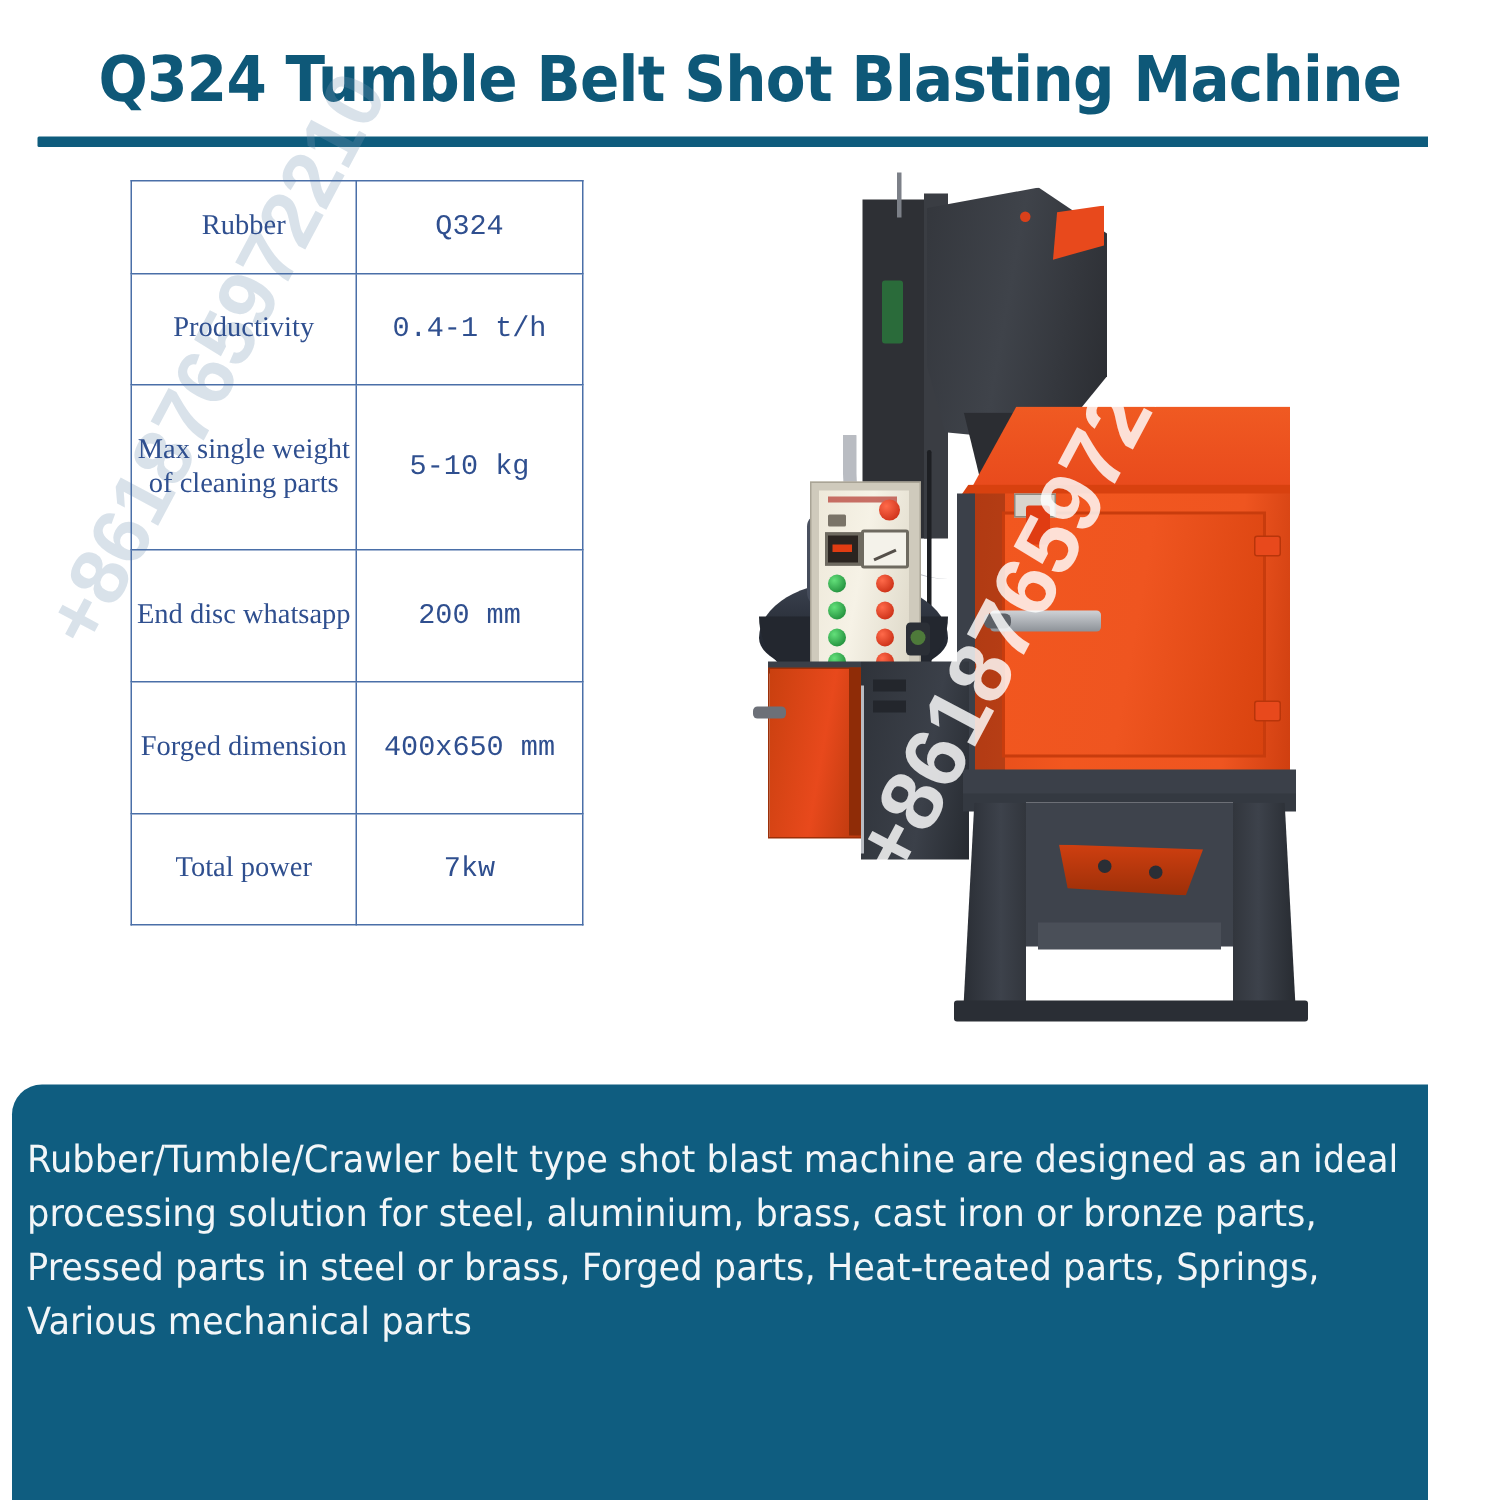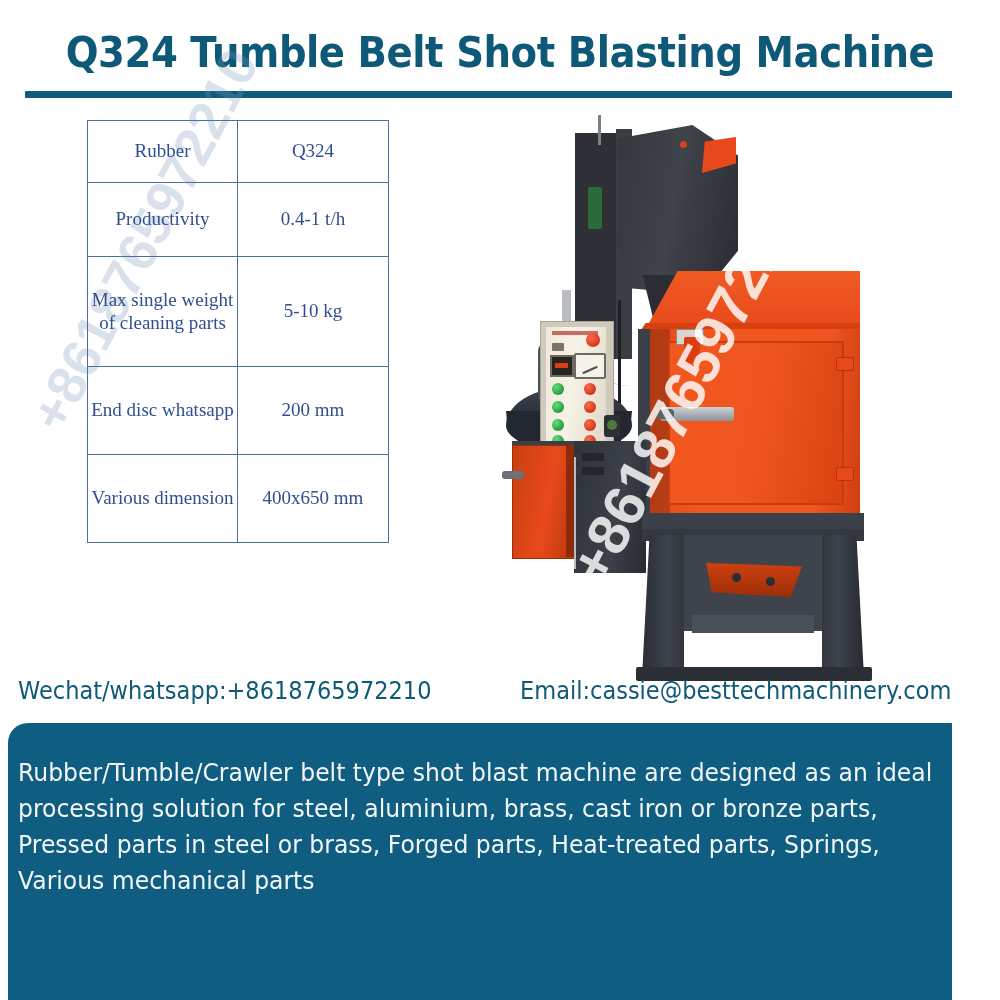--- a/index.html
+++ b/index.html
@@ -42,21 +42,21 @@
     color:#2f4f8f;
     font-family:"Liberation Serif", serif;
     font-size:19px;
     text-align:center;
     vertical-align:middle;
     line-height:1.18;
     padding:4px 3px;
     background:transparent;
   }
   .spec-table td.k{width:143px;}
-  .spec-table td.v{width:144px;}
+  .spec-table td.v{width:144px;font-family:Liberation Mono, monospace;}
   .r-h{height:62px;}
   .r-m{height:74px;}
   .r-t{height:110px;margin-left:28px;}
   .r-d{height:88px;}
 
   
   .wm{
     position:absolute;
     font-family:"Liberation Sans", sans-serif;
     font-weight:600;
@@ -295,22 +295,26 @@
       </tr>
       <tr class="r-t">
         <td class="k">Max single weight of cleaning parts</td>
         <td class="v">5-10 kg</td>
       </tr>
       <tr class="r-d">
         <td class="k">End disc whatsapp</td>
         <td class="v">200 mm</td>
       </tr>
       <tr class="r-d">
-        <td class="k">Various dimension</td>
+        <td class="k">Forged dimension</td>
         <td class="v">400x650 mm</td>
+      </tr>
+      <tr class="r-m">
+        <td class="k">Total power</td>
+        <td class="v">7kw</td>
       </tr>
     </tbody>
   </table>
 
   <div class="photo">
 
     <div class="pc elev-col"></div>
     <div class="pc elev-col2"></div>
     <div class="pc elev-rod"></div>
     <div class="pc elev-box"></div>
@@ -389,22 +393,18 @@
     <div class="pc chute-b1"></div>
     <div class="pc chute-b2"></div>
     <div class="pc stand-leg-l"></div>
     <div class="pc stand-leg-r"></div>
     <div class="pc stand-foot"></div>
 
   </div>
 
   <div class="wm wm-photo">+8618765972210</div>
 
-  <div class="contact">
-    <span class="c1">Wechat/whatsapp:+8618765972210</span>
-    <span class="c2">Email:cassie@besttechmachinery.com</span>
-  </div>
 
   <div class="desc">
     <p>Rubber/Tumble/Crawler belt type shot blast machine are designed as an ideal processing solution for steel, aluminium, brass, cast iron or bronze parts, Pressed parts in steel or brass, Forged parts, Heat-treated parts, Springs, Various mechanical parts</p>
   </div>
 
 </div>
 
 </body></html>

